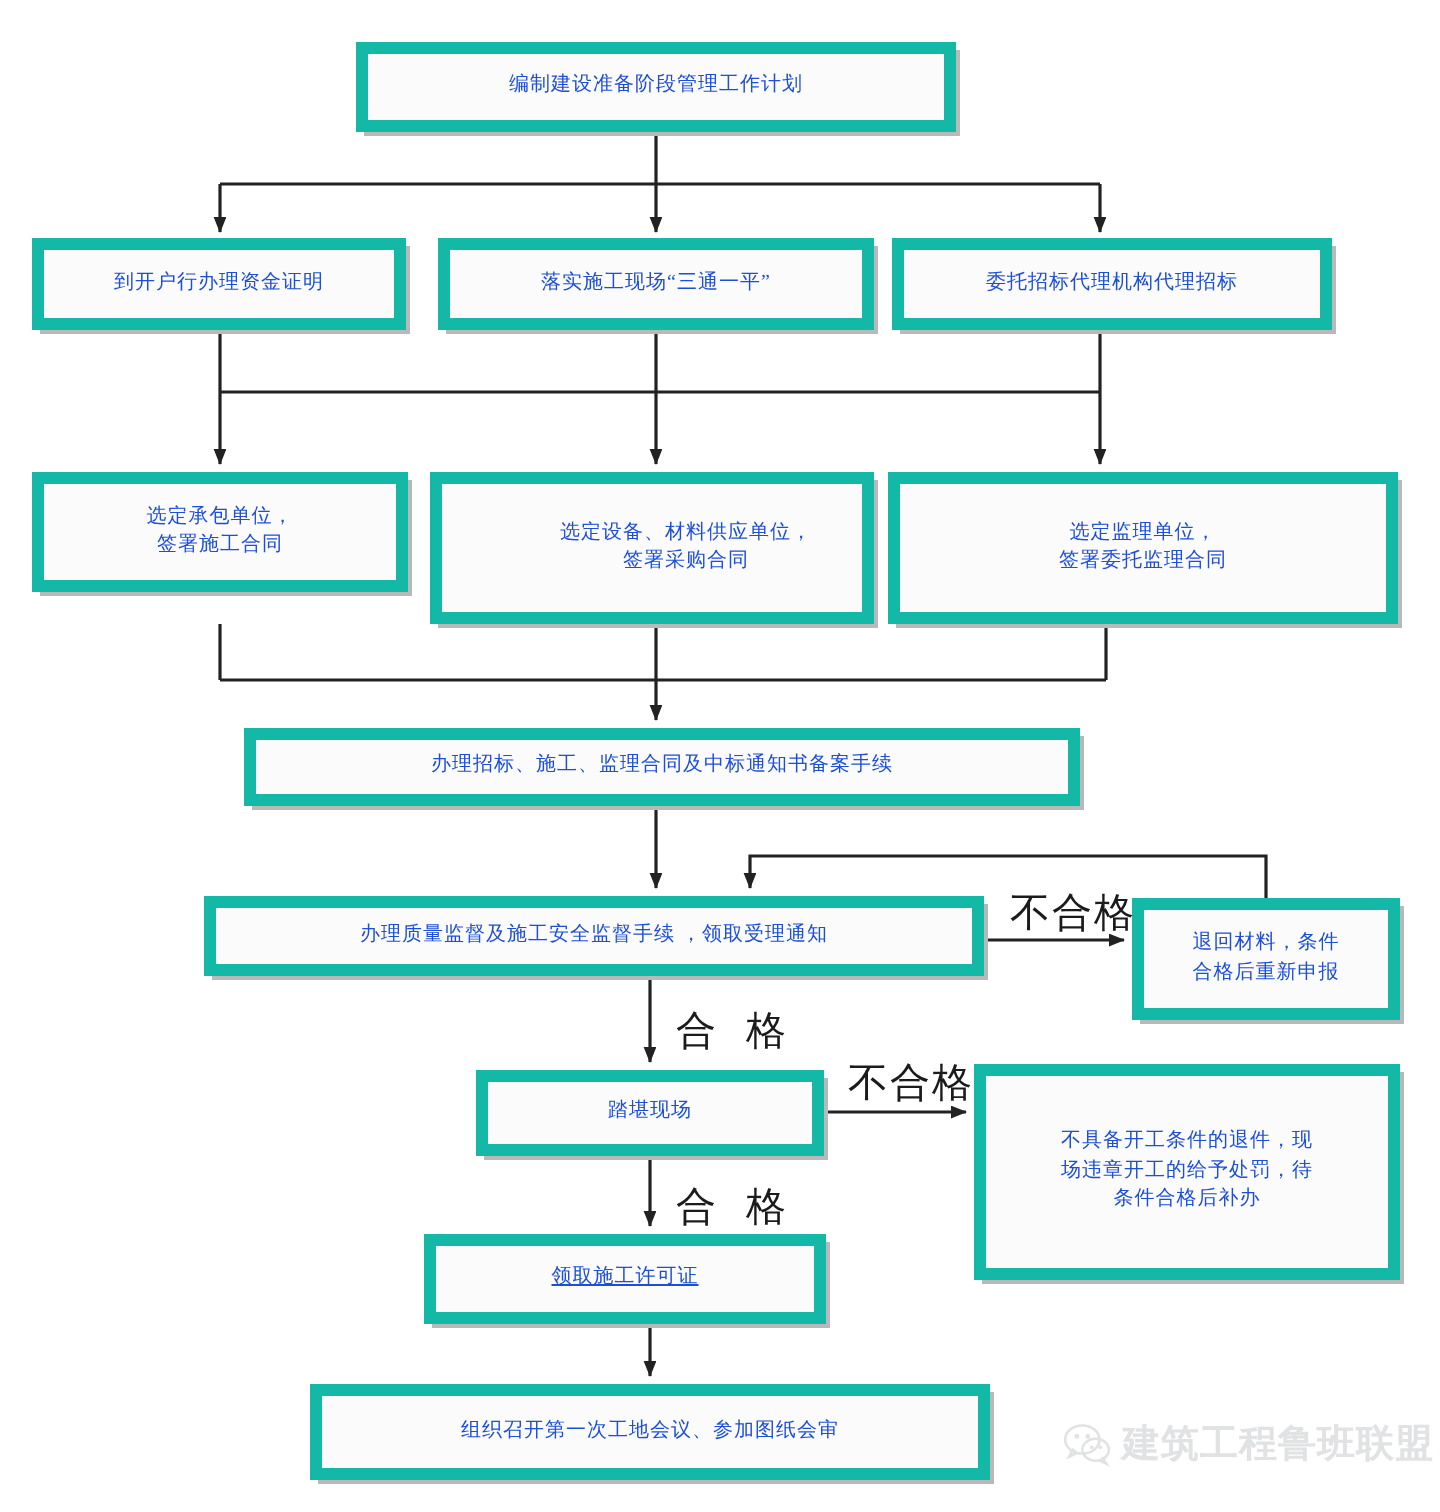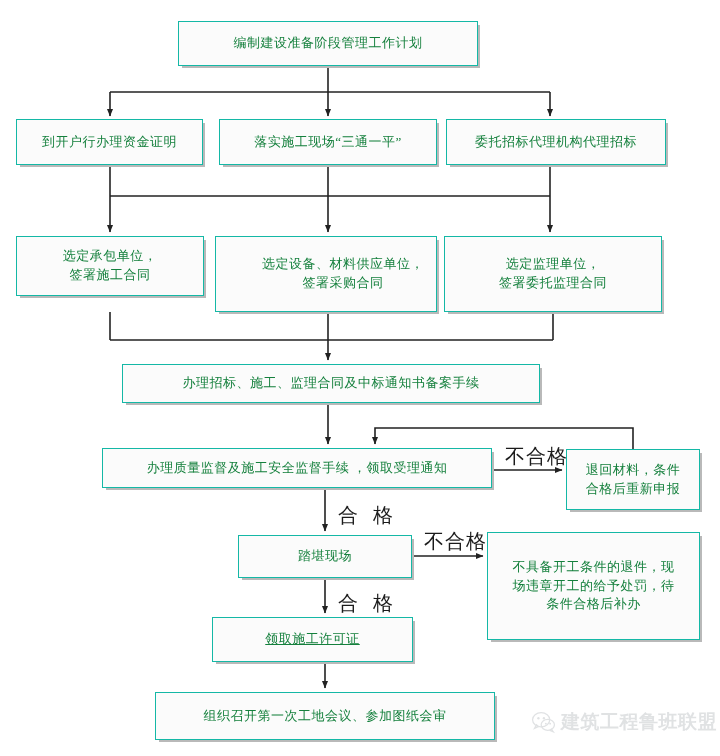--- a/index.html
+++ b/index.html
@@ -21,30 +21,30 @@
     position: absolute;
     left: 0;
     top: 0;
     width: 720px;
     height: 756px;
     pointer-events: none;
   }
   .node {
     position: absolute;
     box-sizing: border-box;
-    border: 1px solid #14b8a6;
+    border: 6px solid #14b8a6;
     background: #fbfbfb;
     box-shadow: 3px 3px 0 -1px #b9b9b9;
     display: flex;
     flex-direction: column;
     align-items: center;
     justify-content: center;
     text-align: center;
-    color: #15803d;
-    font-size: 13px;
+    color: #1d4ed8;
+    font-size: 10px;
     line-height: 1.45;
     letter-spacing: 0.5px;
     padding: 2px 6px;
   }
   .node .ln {
     display: block;
     white-space: nowrap;
   }
   .edge-label {
     position: absolute;
@@ -145,21 +145,21 @@
   </div>
 
   <div class="node" style="left:16px; top:236px; width:188px; height:60px;">
     <span class="ln">选定承包单位，</span>
     <span class="ln">签署施工合同</span>
   </div>
   <div class="node" style="left:215px; top:236px; width:222px; height:76px;padding-left:40px;">
     <span class="ln">选定设备、材料供应单位，</span>
     <span class="ln">签署采购合同</span>
   </div>
-  <div class="node" style="left:444px; top:236px; width:218px; height:76px;">
+  <div class="node" style="left:444px; top:236px; width:255px; height:76px;">
     <span class="ln">选定监理单位，</span>
     <span class="ln">签署委托监理合同</span>
   </div>
 
   <div class="node" style="left:122px; top:364px; width:418px; height:39px;">
     <span class="ln">办理招标、施工、监理合同及中标通知书备案手续</span>
   </div>
 
   <div class="node" style="left:102px; top:448px; width:390px; height:40px;">
     <span class="ln">办理质量监督及施工安全监督手续 ，领取受理通知</span>

